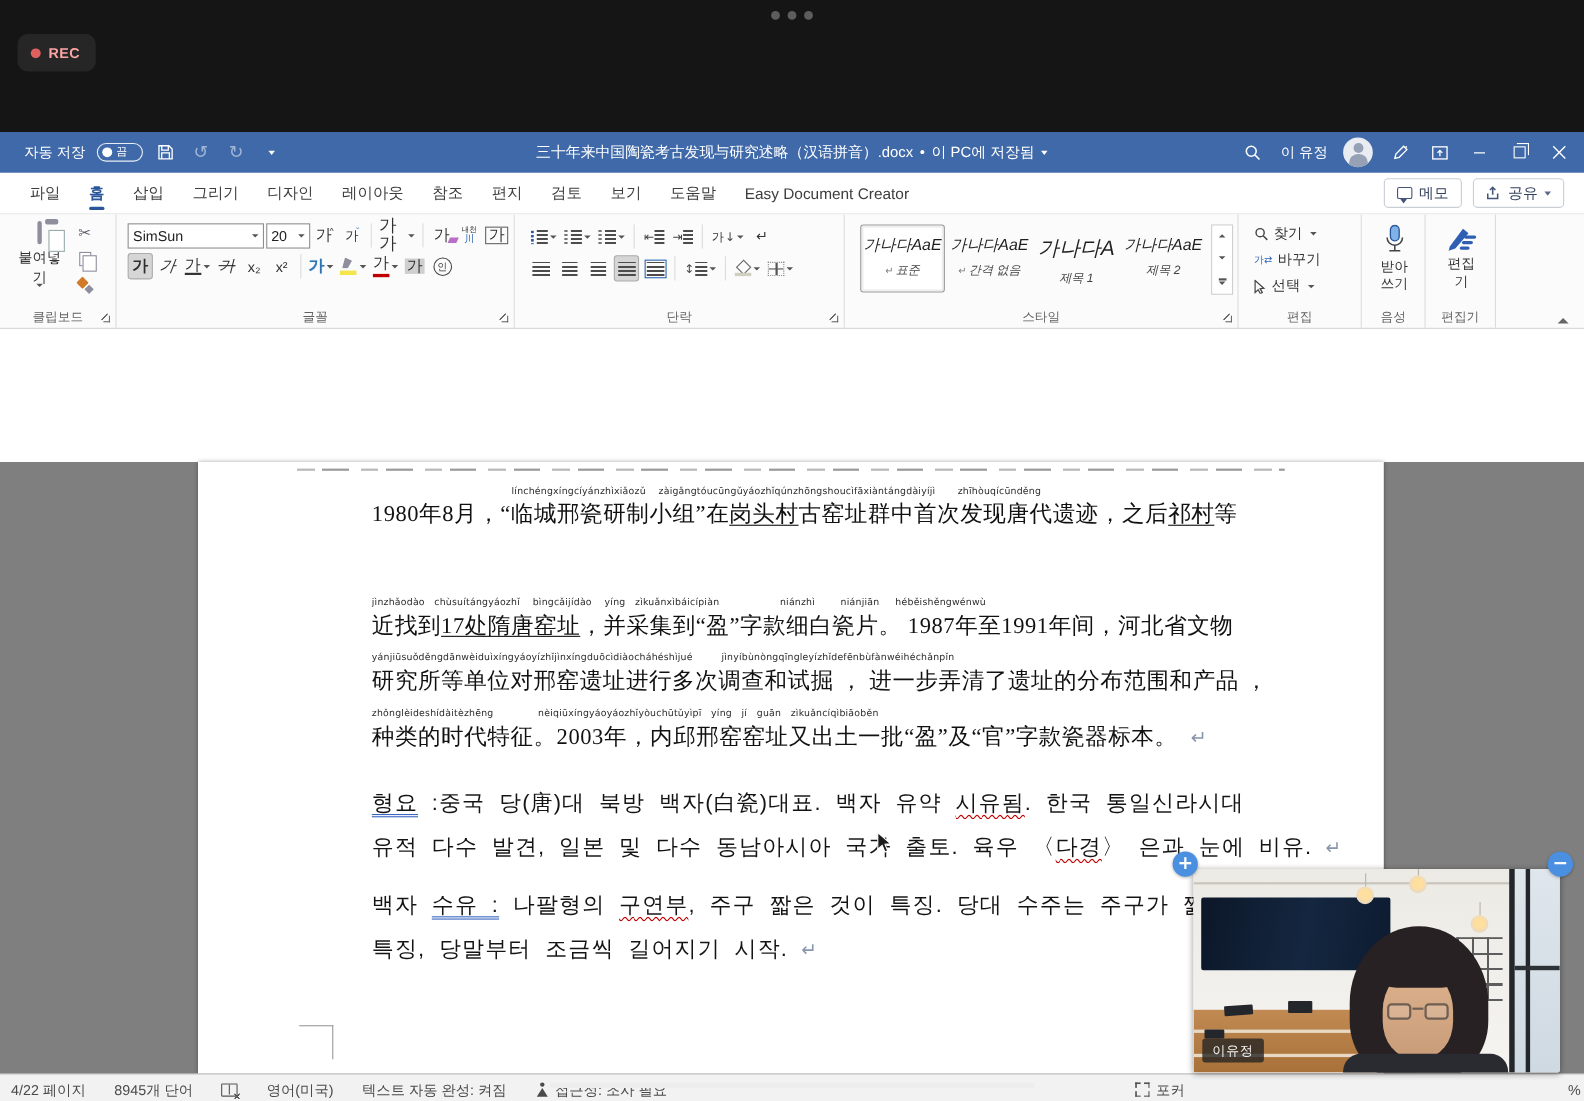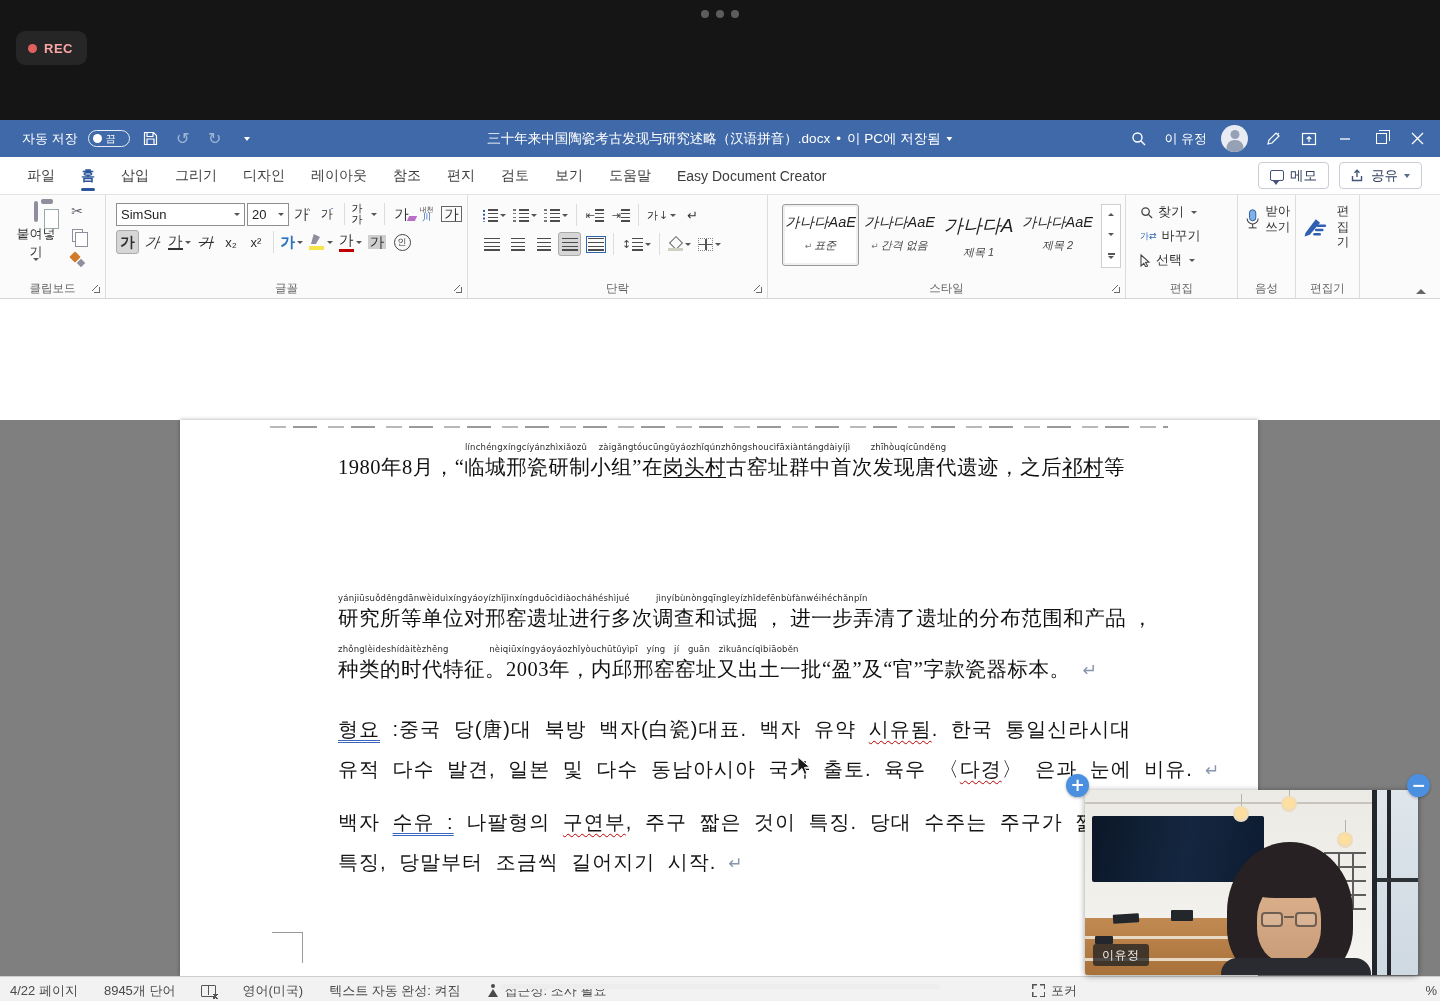--- a/index.html
+++ b/index.html
@@ -136,21 +136,21 @@
   .card .nm .pre { color:#777; font-family:"DejaVu Sans",sans-serif; font-size:9px; margin-right:2px; }
   .sty-scroll { width:21px; height:64px; border:1px solid #cfcfcf; background:#fff; margin:4px 0 0 3px;
                 display:flex; flex-direction:column; align-items:center; justify-content:space-around; }
   .chev-up { width:0; height:0; border-left:3px solid transparent; border-right:3px solid transparent; border-bottom:3.8px solid #555; }
   .chev-dd { display:flex; flex-direction:column; gap:1px; align-items:center; }
 
   
   .g-edit { width:112px; padding-left:14px; }
   .edit-row { display:flex; align-items:center; gap:5px; height:24px; font-size:13px; color:#333; cursor:pointer; }
   .g-voice { width:58px; } .g-editor { width:64px; }
-  .tallbtn { display:flex; flex-direction:row; align-items:center; gap:3px; margin-top:4px; cursor:pointer; }
+  .tallbtn { display:flex; flex-direction:column; align-items:center; gap:3px; margin-top:4px; cursor:pointer; }
   .tallbtn .lbl { font-size:12.5px; color:#333; text-align:center; line-height:1.25; width:34px; }
   .g-rest { flex:1; border-right:none; position:relative; }
   .collapse { position:absolute; right:12px; bottom:4px; width:14px; height:10px; cursor:pointer; display:flex; align-items:flex-end; justify-content:center; }
   .collapse i { width:0; height:0; border-left:5px solid transparent; border-right:5px solid transparent; border-bottom:5px solid #666; }
 
   
   .docarea { position:absolute; left:0; top:300px; width:1440px; height:556px; background:#7f7f7f; }
   .page { position:absolute; left:180px; top:0; width:1078px; height:556px; background:#fff; box-shadow:0 0 4px rgba(0,0,0,.35); overflow:hidden; }
   .cutline { position:absolute; left:90px; right:90px; top:2px; height:7px; opacity:.7;
              background:repeating-linear-gradient(to right,#9a9a9a 0 16px,transparent 16px 23px,#6f6f6f 23px 47px,transparent 47px 58px);
@@ -380,21 +380,21 @@
           <span class="rb">
               <span class="ga">가</span>
               <span class="supmark">^</span>
             </span>
           <span class="rb">
               <span class="ga" style="font-size:12px">가</span>
               <span class="supmark" style="color:#2c66b0">ˇ</span>
             </span>
           <span class="vsep"></span>
           <span class="rb">
-              <span class="ga" style="font-size:11px">가가</span>
+              <span class="ga" style="font-size:16px">가가</span>
               <span class="chev"></span>
             </span>
           <span class="vsep"></span>
           <span class="rb">
               <span class="ga eraser">가</span>
             </span>
           <span class="rb">
             <span class="phon">
               <b>내천</b>
                 <i>川</i>
@@ -613,20 +613,24 @@
     <div class="docarea">
       <div class="page">
         <div class="cutline"></div>
 
         <div class="cn-line" style="top:22px">
           <div class="pinyin pin-ind1">línchéngxíngcíyánzhìxiǎozǔ    zàigǎngtóucūngǔyáozhǐqúnzhōngshoucìfāxiàntángdàiyíjì       zhīhòuqícūnděng</div>
           <div class="hanzi"><span>1980年8月，“临城邢瓷研制小组”在</span><span class="seg-u">岗头村</span><span>古窑址群中首次发现唐代遗迹，之后</span><span class="seg-u">祁村</span><span>等</span></div>
         </div>
         <div class="cn-line" style="top:72px">
         </div>
+        <div class="cn-line" style="top:123px">
+          <div class="pinyin">jìnzhǎodào   chùsuítángyáozhǐ    bìngcǎijídào    yíng   zìkuǎnxìbáicípiàn                   niánzhì        niánjiān     héběishěngwénwù</div>
+          <div class="hanzi"><span>近找到</span><span class="seg-u">17处隋唐窑址</span><span>，并采集到“盈”字款细白瓷片。 1987年至1991年间，河北省文物</span></div>
+        </div>
         <div class="cn-line" style="top:173px">
           <div class="pinyin">yánjiūsuǒděngdānwèiduìxíngyáoyízhǐjìnxíngduōcìdiàocháhéshìjué         jìnyíbùnòngqīngleyízhǐdefēnbùfànwéihéchǎnpǐn</div>
           <div class="hanzi"><span>研究所等单位对邢窑遗址进行多次调查和试掘 ， 进一步弄清了遗址的分布范围和产品 ，</span></div>
         </div>
         <div class="cn-line" style="top:224px">
           <div class="pinyin">zhǒnglèideshídàitèzhēng              nèiqiūxíngyáoyáozhǐyòuchūtǔyìpī   yíng   jí   guān   zìkuǎncíqìbiāoběn</div>
           <div class="hanzi"><span>种类的时代特征。2003年，内邱邢窑窑址又出土一批“盈”及“官”字款瓷器标本。</span><span class="seg-eol">↵</span></div>
         </div>
 
         <div class="kr-line" style="top:296px"><span class="seg-uu">형요</span><span> :중국 당(唐)대 북방 백자(白瓷)대표. 백자 유약 </span><span class="seg-sq">시유됨</span><span>. 한국 통일신라시대</span></div>

